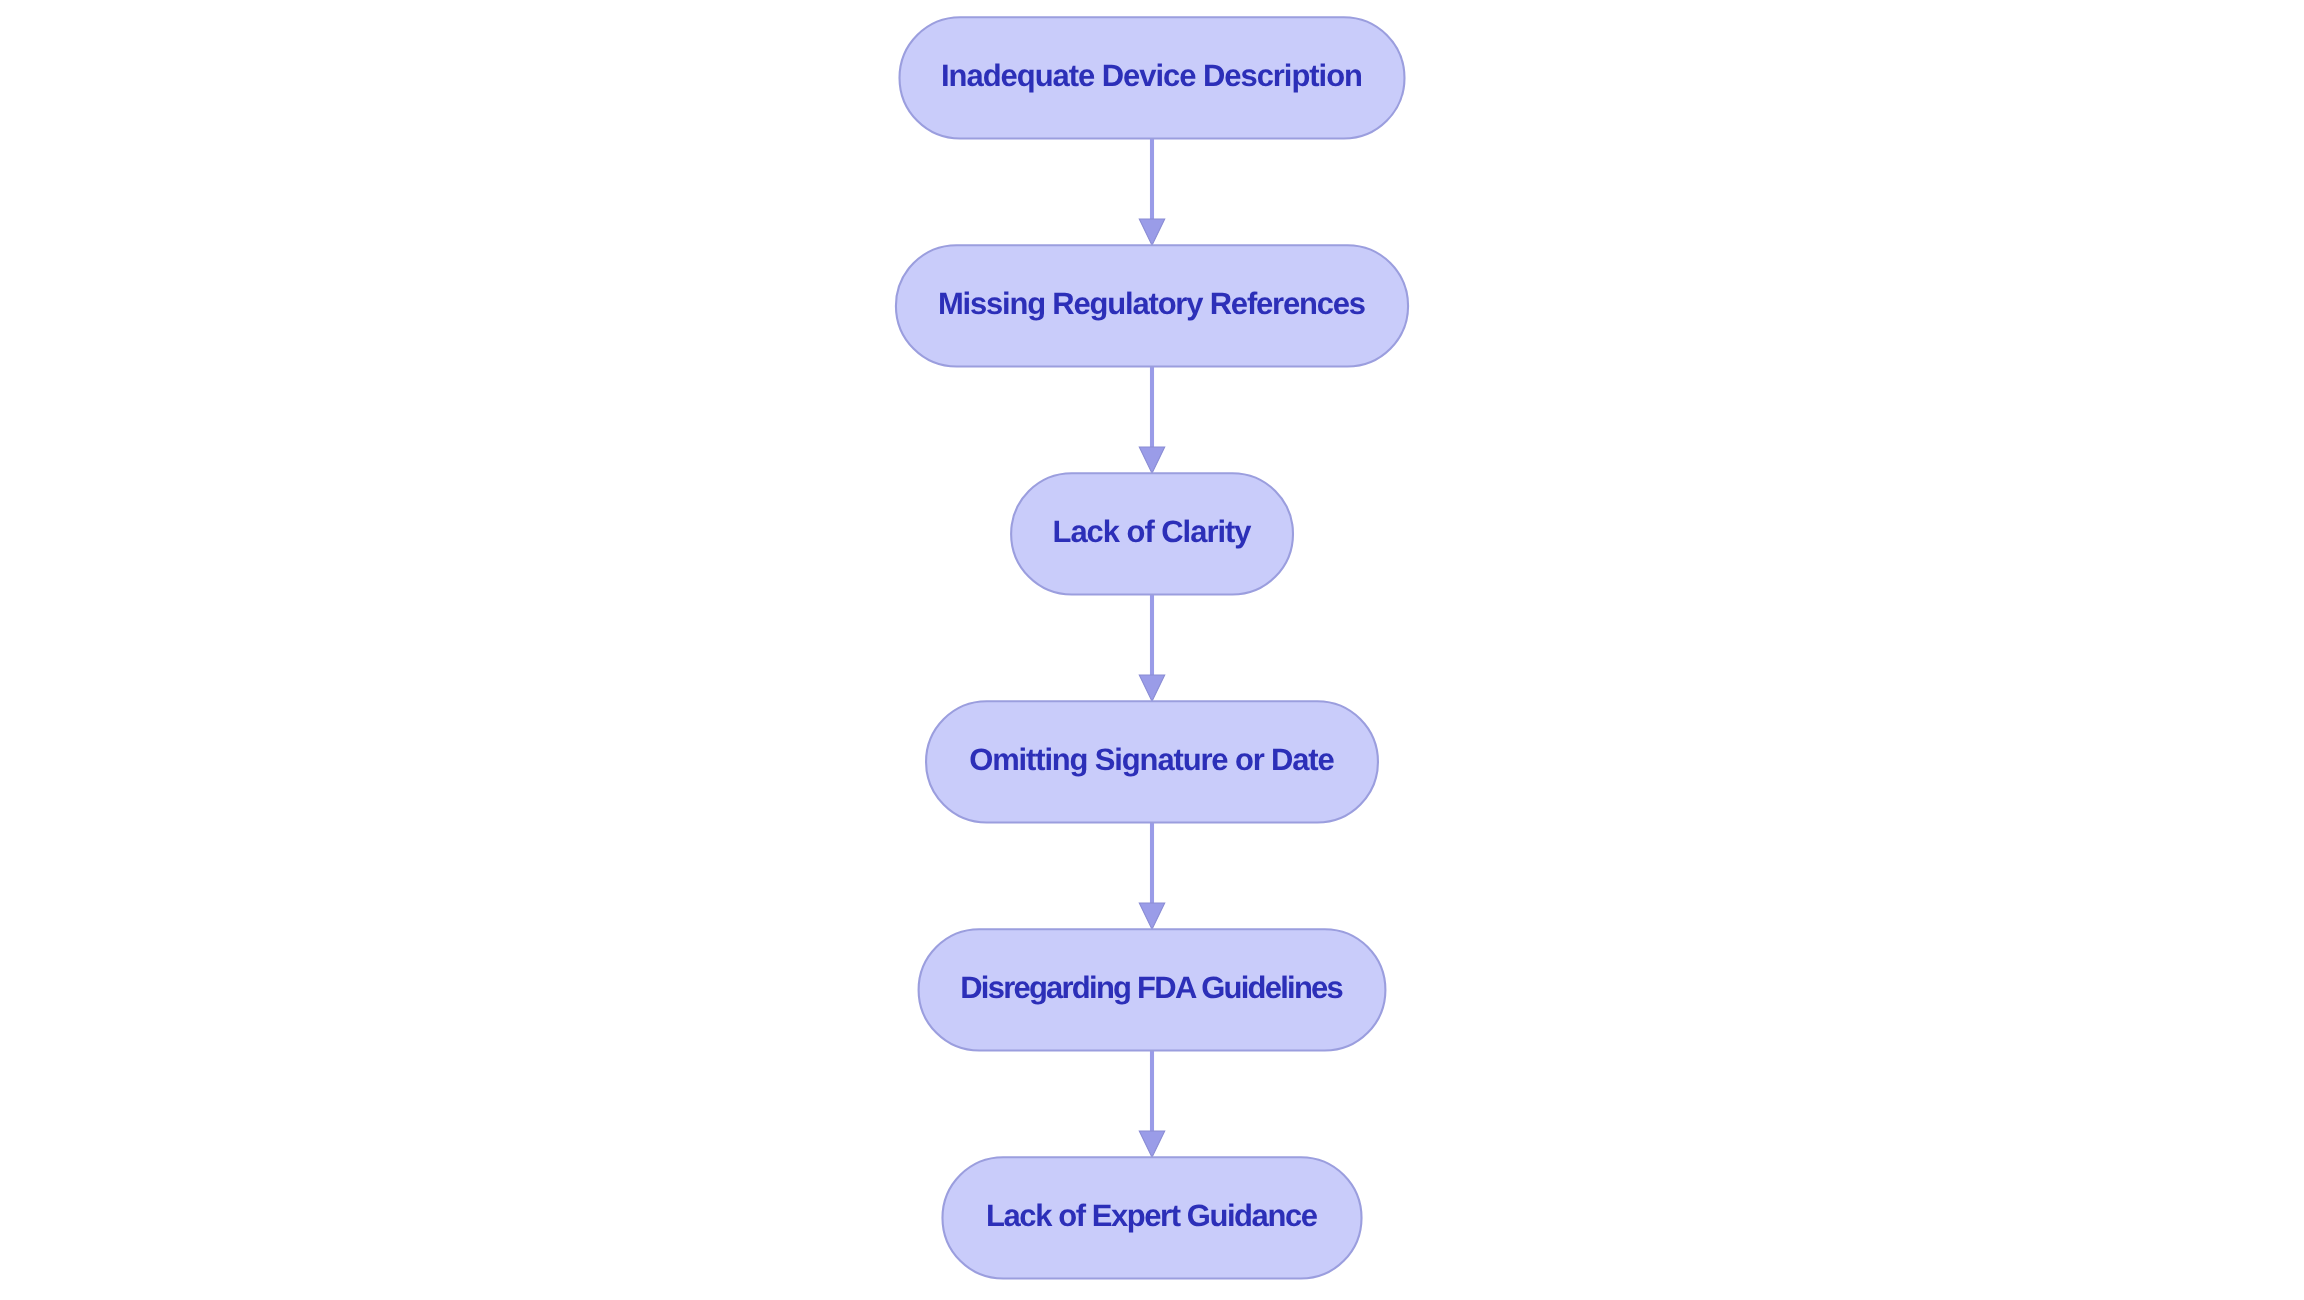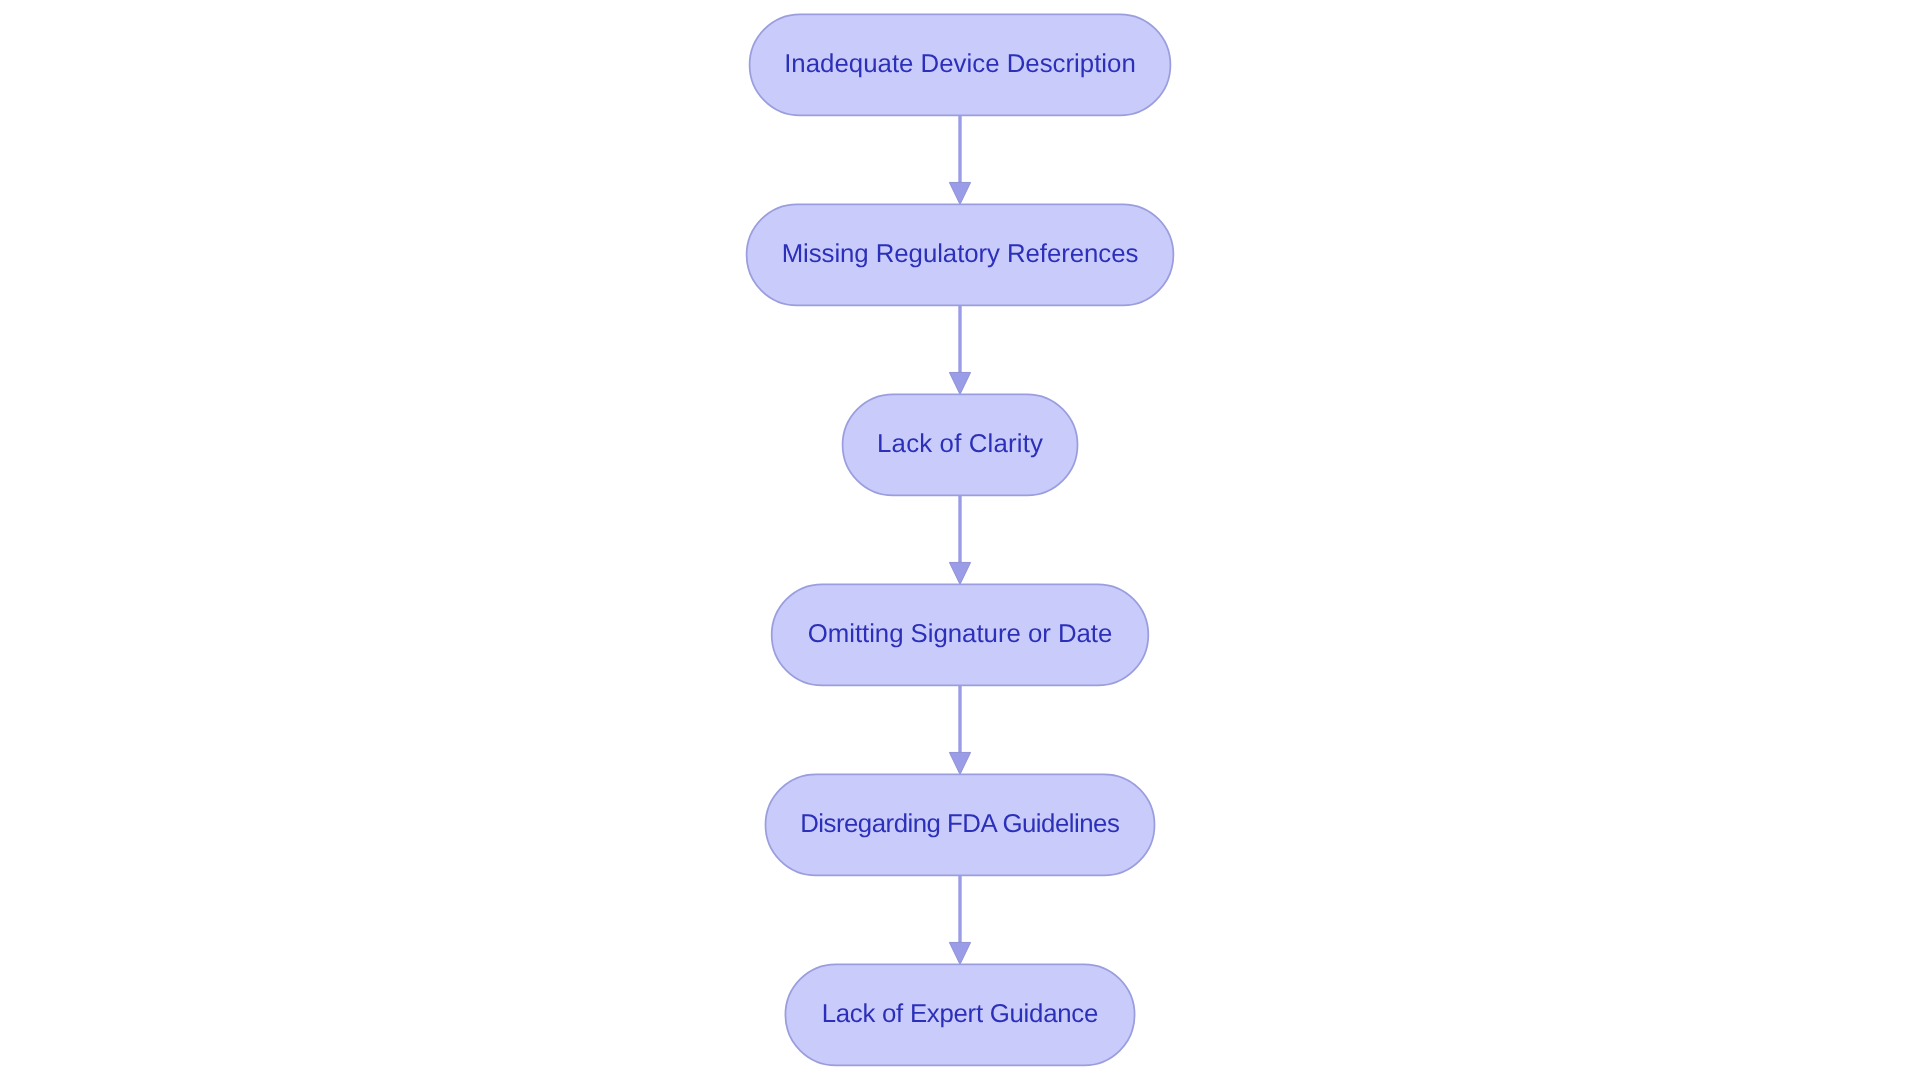--- a/index.html
+++ b/index.html
@@ -2,21 +2,21 @@
 <html><head>
 <meta charset="utf-8">
 <title>Flowchart</title>
 <style>
   html, body { margin:0; padding:0; background:#ffffff; }
   body {
     width:1920px; height:1083px; overflow:hidden;
     font-family:"Liberation Sans", sans-serif;
   }
   #chart-root {
-    position:relative; width:1920px; height:1041px; background:#ffffff;
+    position:relative; width:1920px; height:1041px; background:#ffffff;font-weight:bold;
   }
   #flow-svg {
     position:absolute; left:0; top:0; width:1920px; height:1083px; display:block;
   }
   .node-shape { fill:#C9CCFA; stroke:#9B9EDE; stroke-width:1.75; }
   .node-label {
     fill:#2C2FB8;
     font-family:"Liberation Sans", sans-serif;
     font-size:25.8px;
     text-anchor:middle;

